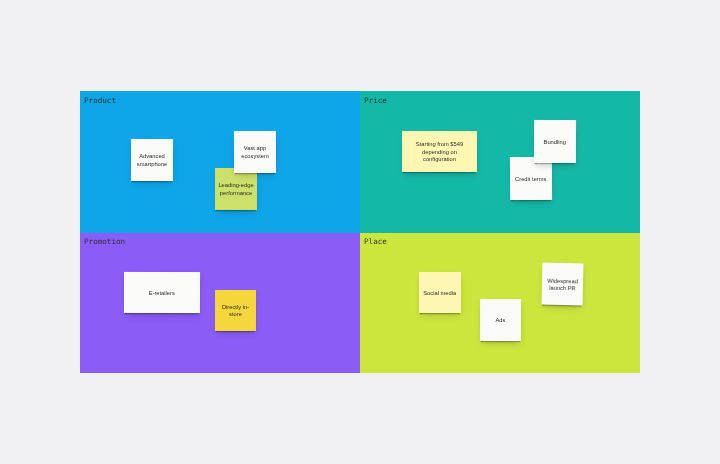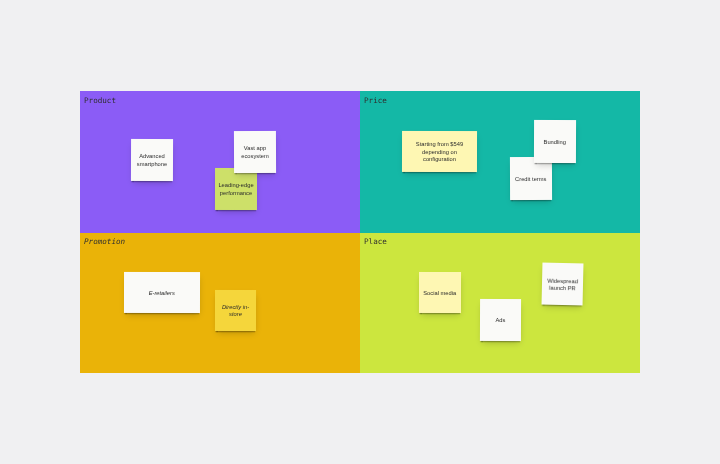--- a/index.html
+++ b/index.html
@@ -42,21 +42,21 @@
     box-sizing:border-box;
   }
   .note > span { display:block; position:relative; top:1px; }
   .note, .quad-label { will-change:transform; }
   .note.narrow > span { max-width:50px; }
 </style>
 </head>
 <body>
 
 <div id="board">
-    <div class="quad c1 r1" style="background: #8b5cf6;">
+    <div class="quad c1 r1" style="background: #0ea5e9;">
       <div class="quad-label">Product</div>
       <div class="note" style="left: 50.5px; top: 48px; width: 42px; height: 41.5px; background: rgb(250, 250, 248); transform: rotate(0.2deg); z-index: 1;">
         <span>Advanced smartphone</span>
       </div>
       <div class="note" style="left: 153.5px; top: 39.5px; width: 42px; height: 41.5px; background: rgb(250, 250, 248); transform: rotate(-0.2deg); z-index: 3;">
         <span>Vast app ecosystem</span>
       </div>
       <div class="note" style="left: 134.5px; top: 77px; width: 42px; height: 41.5px; background: rgb(205, 224, 105); transform: rotate(0.1deg); z-index: 2;">
         <span>Leading-edge performance</span>
       </div>
@@ -66,21 +66,21 @@
       <div class="note narrow" style="left: 42px; top: 40px; width: 75px; height: 41px; background: rgb(254, 247, 179); transform: rotate(0.1deg); z-index: 1;">
         <span>Starting from $549 depending on configuration</span>
       </div>
       <div class="note" style="left: 173.5px; top: 29px; width: 41.5px; height: 42.5px; background: rgb(250, 250, 248); transform: rotate(0.2deg); z-index: 3;">
         <span>Bundling</span>
       </div>
       <div class="note" style="left: 149.5px; top: 66px; width: 41.5px; height: 42.5px; background: rgb(250, 250, 248); transform: rotate(-0.2deg); z-index: 2;">
         <span>Credit terms</span>
       </div>
     </div>
-    <div class="quad c1 r2" style="background: #eab308; font-style: italic;">
+    <div class="quad c1 r2" style="background: #8b5cf6;">
       <div class="quad-label">Promotion</div>
       <div class="note" style="left: 43.5px; top: 39.7px; width: 75.5px; height: 41px; background: rgb(250, 250, 248); transform: rotate(0.1deg); z-index: 1;">
         <span>E-retailers</span>
       </div>
       <div class="note" style="left: 135px; top: 57.7px; width: 41px; height: 40.5px; background: rgb(245, 214, 59); transform: rotate(0.1deg); z-index: 2;">
         <span>Directly in-store</span>
       </div>
     </div>
     <div class="quad c2 r2" style="background: rgb(204, 230, 62); text-decoration: underline;">
       <div class="quad-label">Place</div>

